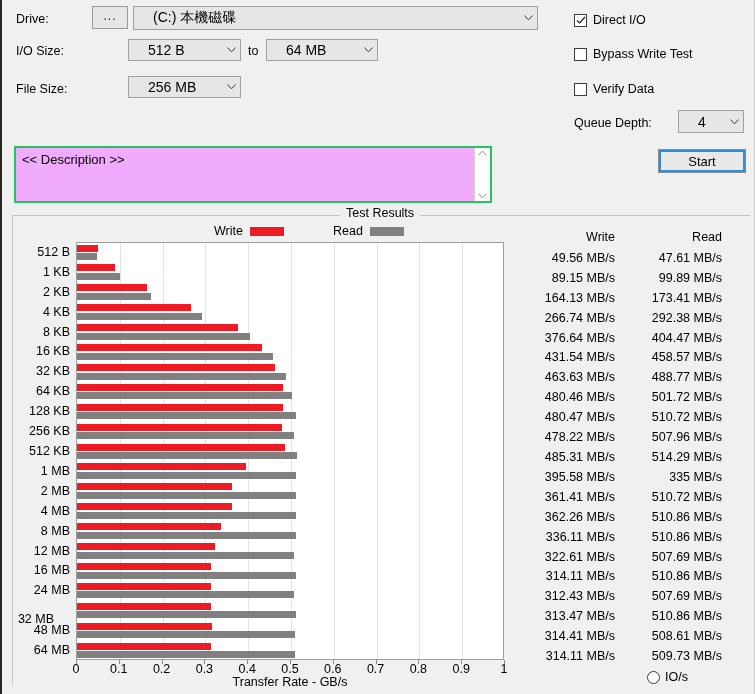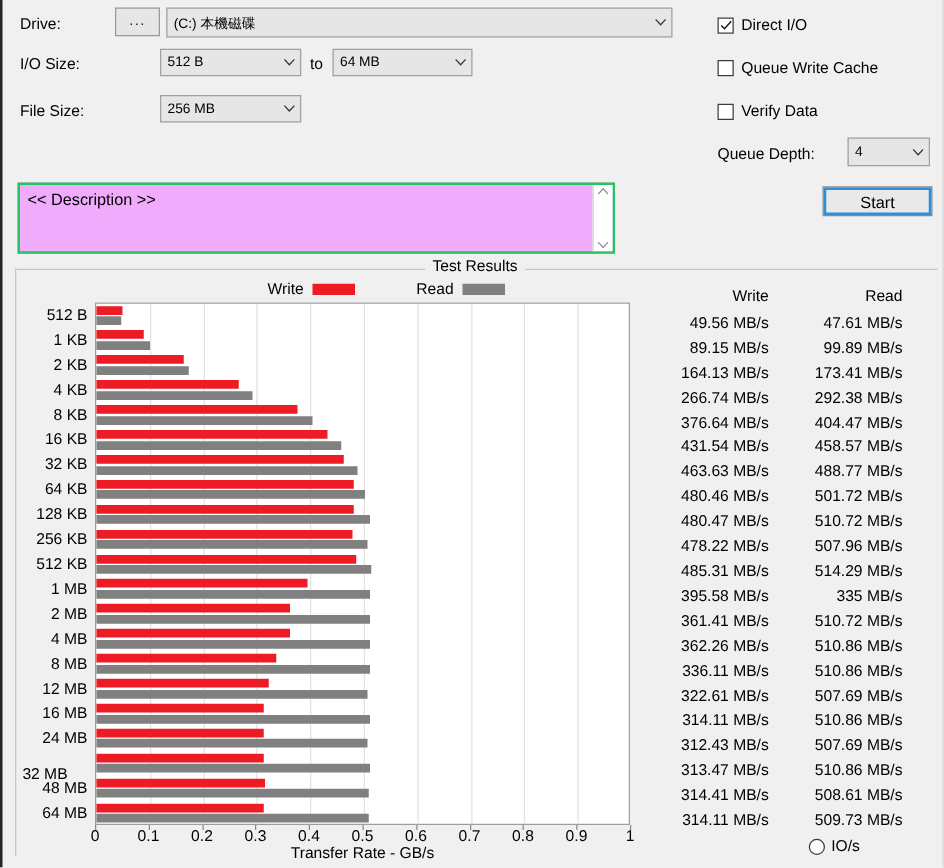--- a/index.html
+++ b/index.html
@@ -20,22 +20,22 @@
   }
 
   
   .form-label { position:absolute; font-size:12.5px; white-space:nowrap; }
 
   .combo {
     position:absolute;
     background:#e6e6e6;
     border:1px solid #a0a0a0;
     display:flex; align-items:center;
-    padding:0 2px 0 5px;
-    font-size:11px;
+    padding:0 2px 0 19px;
+    font-size:14px;
     height:22px;
     color:#000;
   }
   .combo .val { flex:1; overflow:hidden; white-space:nowrap; }
   .combo .chev { width:14px; text-align:center; color:#2a2a2a; font-size:10px; line-height:1; }
   .combo .chev svg { display:block; margin:0 auto; }
 
   .btn-dots {
     position:absolute;
     background:#e6e6e6; border:1px solid #9a9a9a;
@@ -177,21 +177,21 @@
     <span class="box">
       <svg width="10" height="9" viewBox="0 0 10 9">
           <path d="M1 4.4 L3.6 7 L9 1" fill="none" stroke="#1a1a1a" stroke-width="1.2"></path>
         </svg>
     </span>
     <span>Direct I/O</span>
   </div>
 
   <div class="chk" style="left:572px; top:47px;">
     <span class="box"></span>
-    <span>Queue Write Cache</span>
+    <span>Bypass Write Test</span>
   </div>
 
   <div class="chk" style="left:572px; top:82px;">
     <span class="box"></span>
     <span>Verify Data</span>
   </div>
 
   <div class="form-label" style="left:572px; top:116px;">Queue Depth:</div>
   <div class="combo" style="left:676px; top:110px; width:66px; height:23px;">
     <span class="val">4</span>

